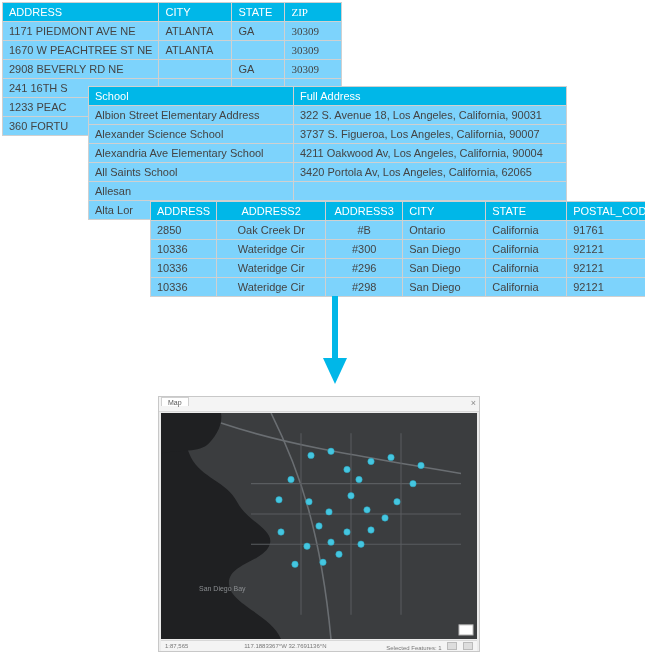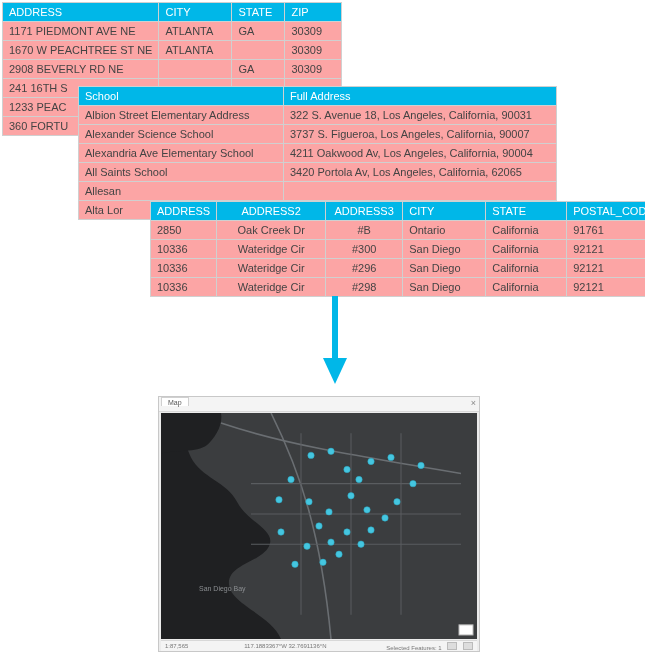--- a/index.html
+++ b/index.html
@@ -29,33 +29,33 @@
     font-weight: 400;
     text-align: left;
     padding: 3px 6px;
     border: 1px solid #d0d0d0;
     white-space: nowrap;
   }
   td {
     border: 1px solid #d0d0d0;
     padding: 3px 6px;
     white-space: nowrap;
-    background: #fca5a5;
+    background: #7dd3fc;
     color: #444;
   }
   
   .t1 { position: absolute; left: 2px; top: 2px; }
-  .t2 { position: absolute; left: 78px; top: 86px; }
+  .t2 { position: absolute; left: 88px; top: 86px; }
   .t3 { position: absolute; left: 150px; top: 201px; }
 
   
   .t1 th:nth-child(1), .t1 td:nth-child(1) { min-width: 138px; }
   .t1 th:nth-child(2), .t1 td:nth-child(2) { min-width: 60px; }
   .t1 th:nth-child(3), .t1 td:nth-child(3) { min-width: 40px; }
-  .t1 th:nth-child(4), .t1 td:nth-child(4) { min-width: 44px; }
+  .t1 th:nth-child(4), .t1 td:nth-child(4) { min-width: 44px; font-family: Liberation Serif, serif; }
 
   .t2 th:nth-child(1), .t2 td:nth-child(1) { min-width: 192px; }
   .t2 th:nth-child(2), .t2 td:nth-child(2) { min-width: 260px; }
 
   .t3 th, .t3 td { font-size: 11px; }
   .t3 th:nth-child(1), .t3 td:nth-child(1) { min-width: 48px; }
   .t3 th:nth-child(2), .t3 td:nth-child(2) { min-width: 96px; text-align: center; }
   .t3 th:nth-child(3), .t3 td:nth-child(3) { min-width: 64px; text-align: center; }
   .t3 th:nth-child(4), .t3 td:nth-child(4) { min-width: 70px; }
   .t3 th:nth-child(5), .t3 td:nth-child(5) { min-width: 68px; }

